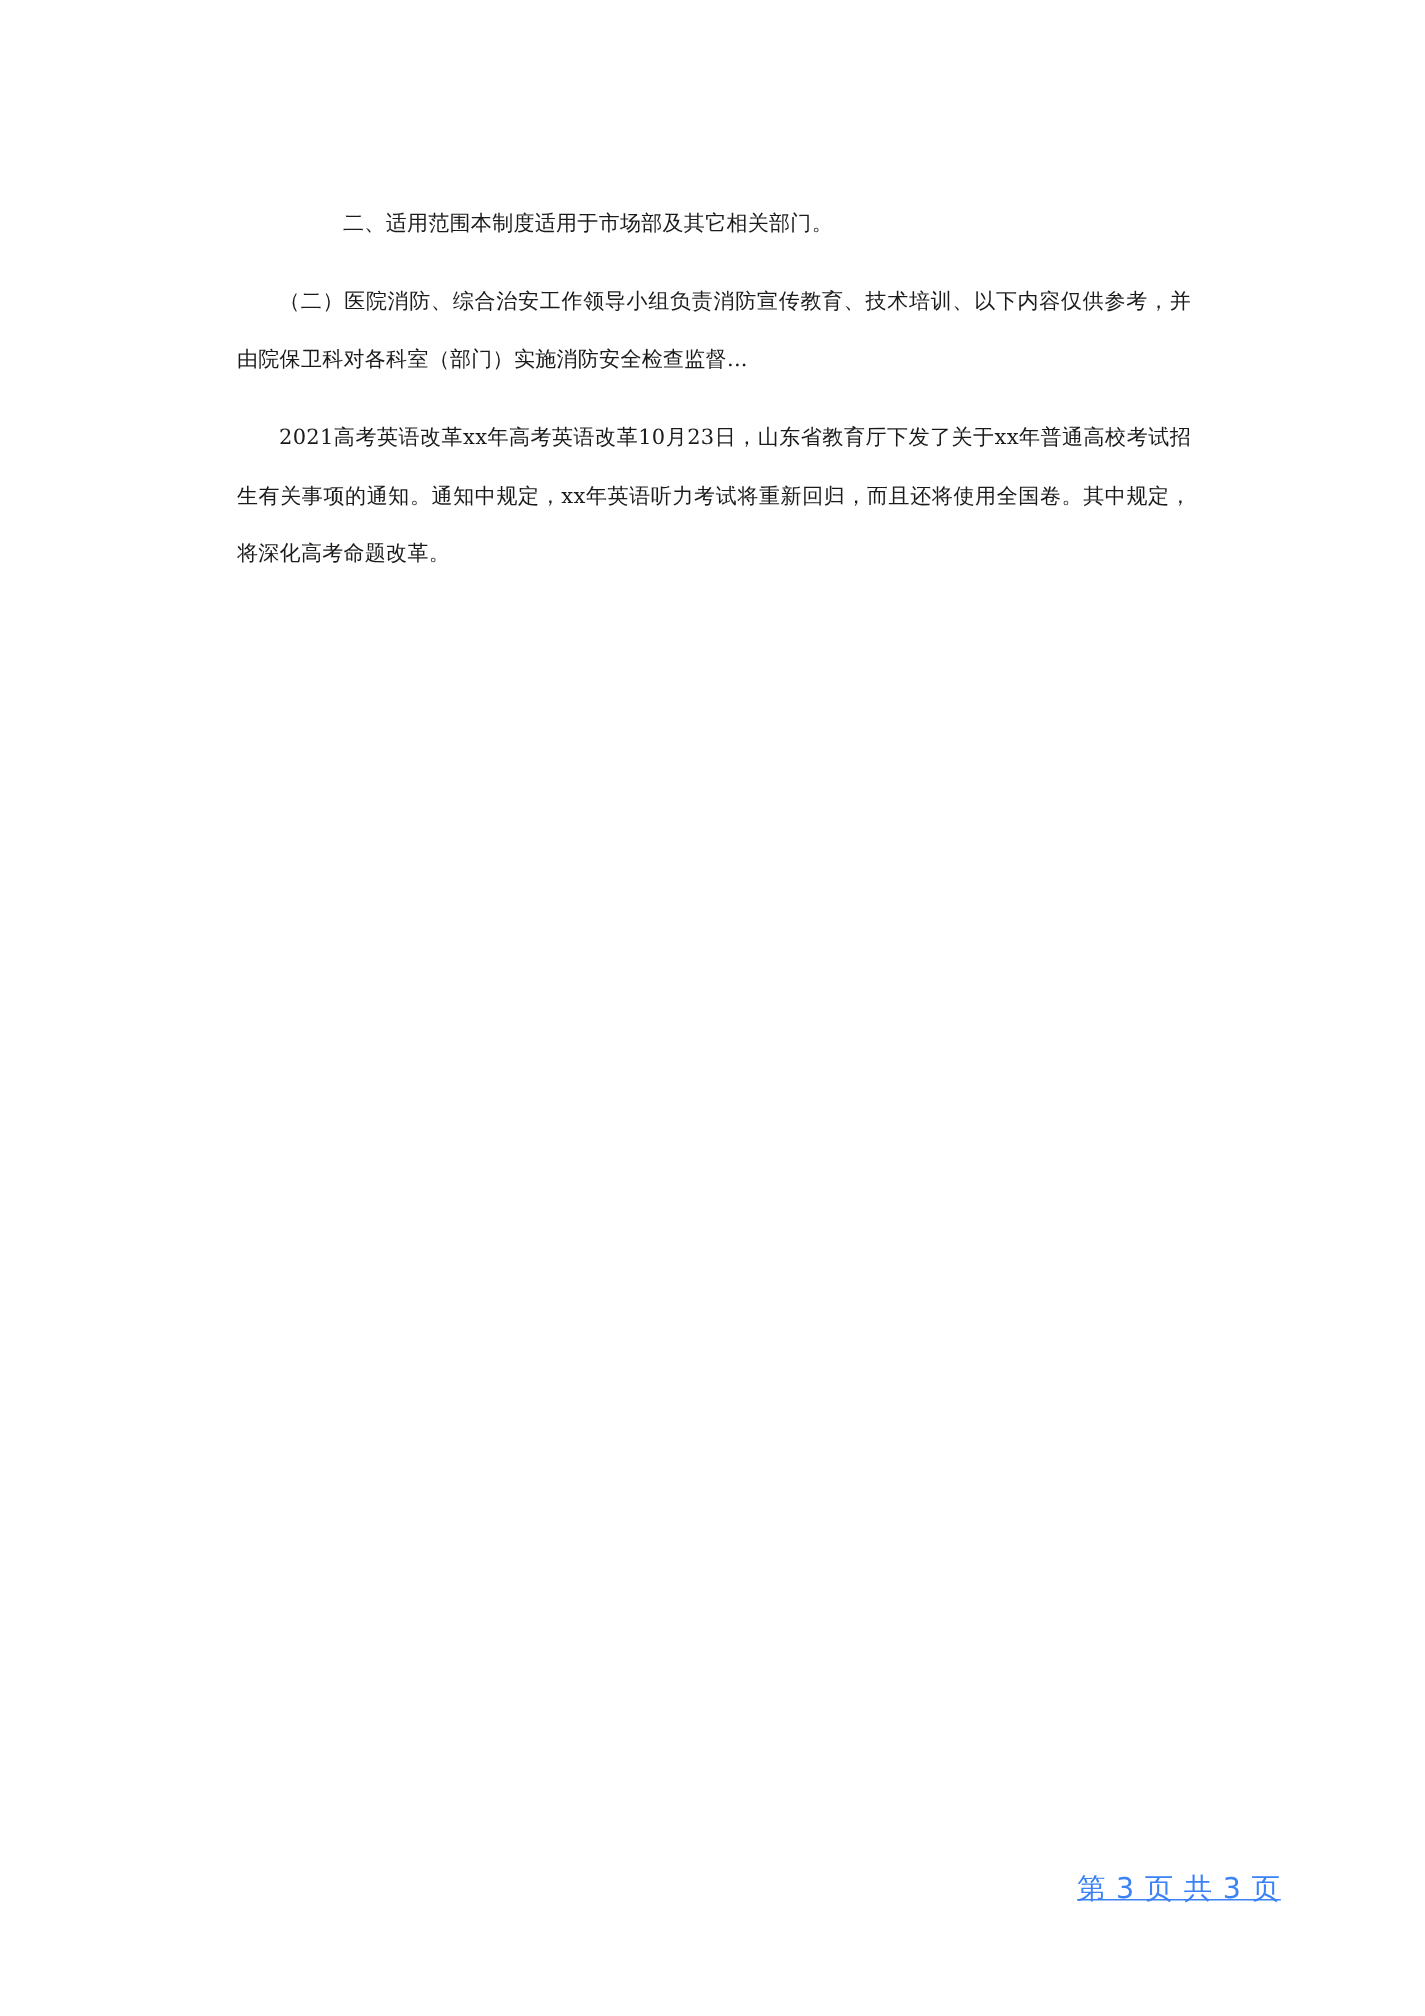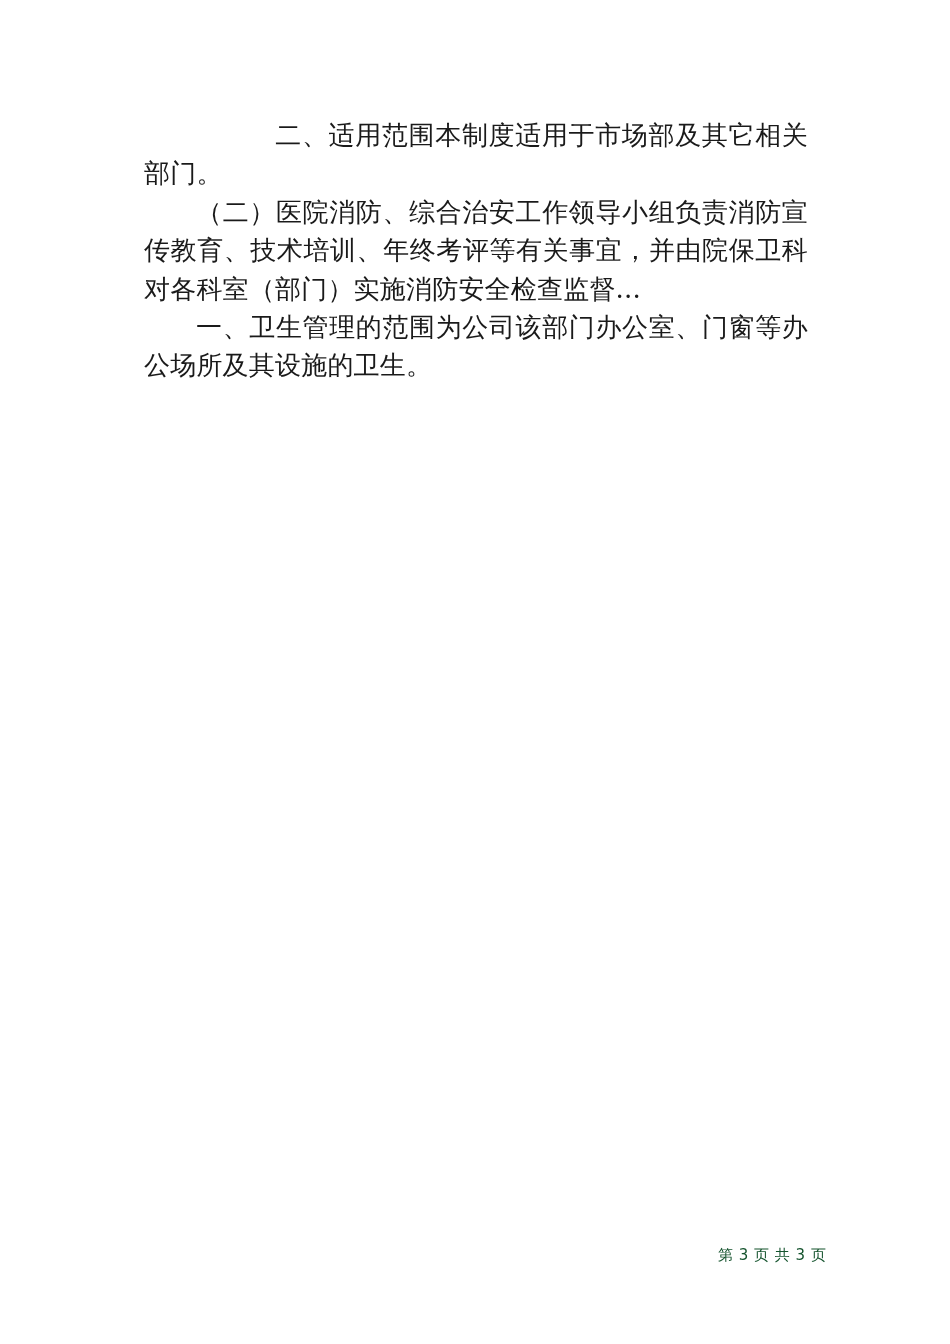--- a/index.html
+++ b/index.html
@@ -15,46 +15,47 @@
       font-family: "DejaVu Serif", "Liberation Serif", serif;
       color: #1a1a1a;
     }
     .page {
       position: absolute;
       left: 144px;
       top: 116px;
       width: 664px;
     }
     .para {
-      margin: 0;
-      font-size: 26px;
+      margin: 14px;
+      font-size: 14px;
       line-height: 38.4px;
       text-align: justify;
       text-indent: 2em;
       letter-spacing: 0.2px;
       word-break: break-all;
     }
     .para.first {
       text-indent: 5.05em;
     }
     .para.second {
       text-indent: 5.4em;
     }
     .footer {
       position: absolute;
       left: 718px;
       top: 1246px;
-      font-size: 15px;
+      font-size: 19px;
       font-family: "DejaVu Sans", "Liberation Sans", sans-serif;
-      color: #14532d;
+      color: #3b82f6;
       letter-spacing: 0.5px;
+      text-decoration: underline;
     }
   </style>
 </head>
 <body>
 
 <div class="page">
   <p class="para first">二、适用范围本制度适用于市场部及其它相关部门。</p>
-  <p class="para">（二）医院消防、综合治安工作领导小组负责消防宣传教育、技术培训、年终考评等有关事宜，并由院保卫科对各科室（部门）实施消防安全检查监督...</p>
-  <p class="para">一、卫生管理的范围为公司该部门办公室、门窗等办公场所及其设施的卫生。</p>
+  <p class="para">（二）医院消防、综合治安工作领导小组负责消防宣传教育、技术培训、以下内容仅供参考，并由院保卫科对各科室（部门）实施消防安全检查监督...</p>
+  <p class="para">2021高考英语改革xx年高考英语改革10月23日，山东省教育厅下发了关于xx年普通高校考试招生有关事项的通知。通知中规定，xx年英语听力考试将重新回归，而且还将使用全国卷。其中规定，将深化高考命题改革。</p>
 </div>
 
 <div class="footer">第 3 页 共 3 页</div>
 
 </body></html>

